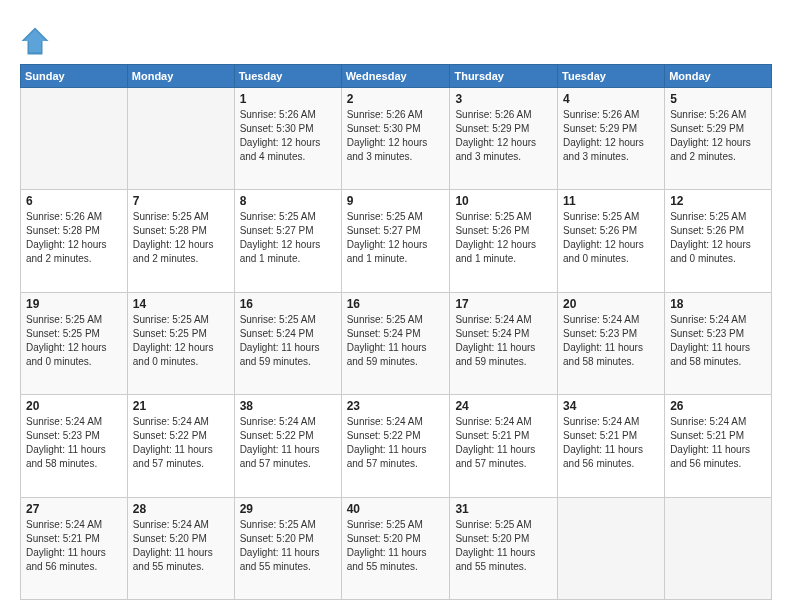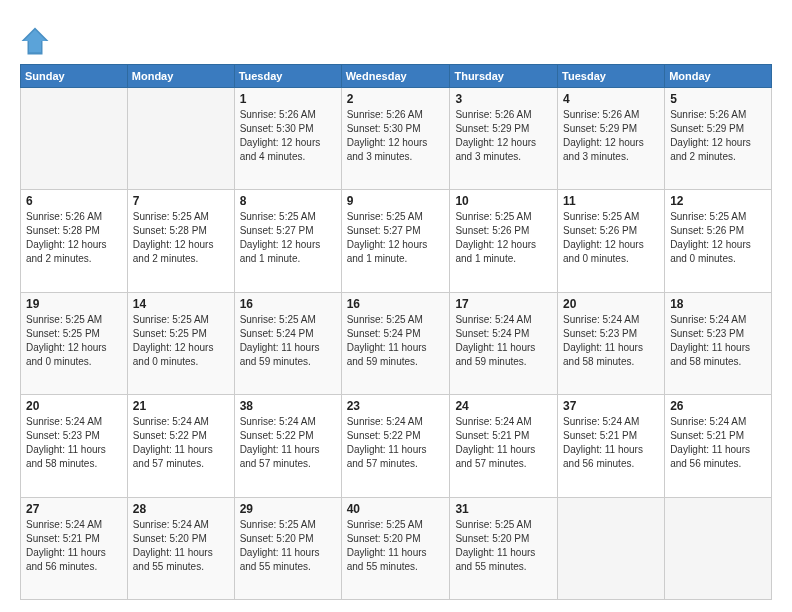--- a/index.html
+++ b/index.html
@@ -309,21 +309,21 @@
 and 57 minutes.</div>
           </td>
           <td>
             <span class="day-number">24</span>
             <div class="day-detail" style="white-space: pre-line;">Sunrise: 5:24 AM
 Sunset: 5:21 PM
 Daylight: 11 hours
 and 57 minutes.</div>
           </td>
           <td>
-            <span class="day-number">37</span>
+            <span class="day-number">34</span>
             <div class="day-detail" style="white-space: pre-line;">Sunrise: 5:24 AM
 Sunset: 5:21 PM
 Daylight: 11 hours
 and 56 minutes.</div>
           </td>
           <td>
             <span class="day-number">26</span>
             <div class="day-detail" style="white-space: pre-line;">Sunrise: 5:24 AM
 Sunset: 5:21 PM
 Daylight: 11 hours

